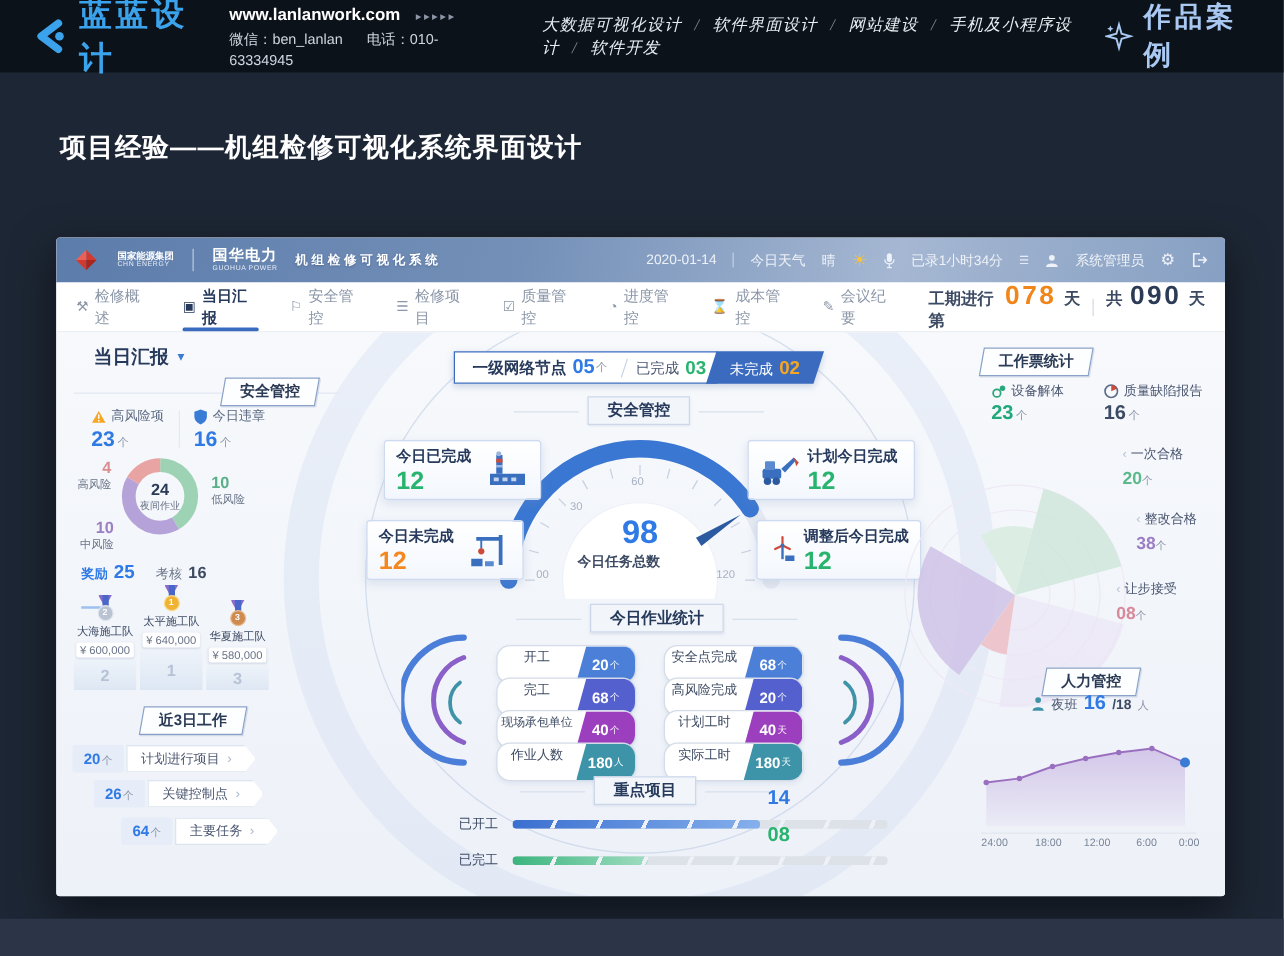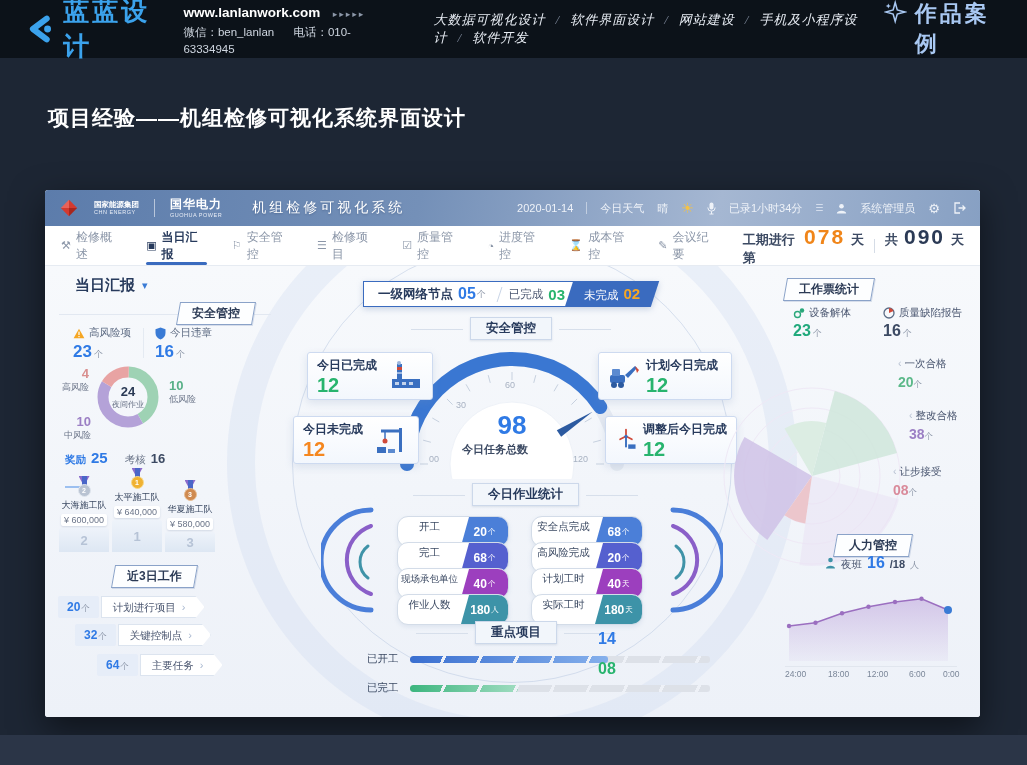--- a/index.html
+++ b/index.html
@@ -12,36 +12,36 @@
 .site-header{position:absolute;top:0;left:0;width:1027px;height:58px;background:#0c1219;display:flex;align-items:center;padding:0 26px;z-index:5}
 .logo-wrap{display:flex;align-items:center;gap:8px}
 .logo-text{font-size:26px;font-weight:bold;color:#3ba2ec;letter-spacing:3px}
 .contact{margin-left:20px;line-height:1.5}
 .site-url{font-size:13.5px;font-weight:bold;color:#ffffff}
 .url-arrows{font-size:9px;color:#8c97a8;margin-left:8px;letter-spacing:2px}
 .contact-line2{font-size:11.5px;color:#cfd6e0}
 .contact-line2 .gap{display:inline-block;width:16px}
 .services{margin-left:60px;font-family:"Liberation Serif","DejaVu Serif",serif;font-style:italic;font-size:13px;color:#e8edf4;letter-spacing:1px}
 .svc-sep{color:#7c8698;margin:0 10px}
-.portfolio{margin-left:auto;display:flex;align-items:flex-start;gap:8px;cursor:pointer}
+.portfolio{margin-left:auto;display:flex;align-items:center;gap:8px;cursor:pointer}
 .portfolio-label{font-size:22px;font-weight:bold;color:#a9c8f2;letter-spacing:3px}
 
 
 .page-title{position:absolute;left:48px;top:104px;font-size:21px;font-weight:bold;color:#ffffff;letter-spacing:1px}
 
 
 .dash{position:absolute;left:45px;top:190px;width:935px;height:527px;background:#fff;border-radius:3px;box-shadow:0 12px 34px rgba(0,0,0,.5);overflow:hidden}
 .dash-header{height:36px;background:linear-gradient(100deg,#5c7cab 0%,#7490b8 40%,#a5b7d2 72%,#87a0c3 100%);display:flex;align-items:center;padding:0 14px;color:#fff}
 .brand{display:flex;align-items:center;gap:15px}
 .brand-col{display:flex;flex-direction:column;line-height:1.15}
 .brand-cn-sm{font-size:7.5px;font-weight:bold}
 .brand-en-sm{font-size:5.5px;color:#e8edf6;letter-spacing:.5px}
 .brand-div{width:1px;height:18px;background:rgba(255,255,255,.55)}
 .brand-cn-lg{font-size:12px;font-weight:bold;letter-spacing:1px}
-.app-title{margin-left:30px;font-size:14px;font-weight:normal;letter-spacing:3px;text-shadow:0 1px 2px rgba(40,60,100,.4)}
+.app-title{margin-left:14px;font-size:10px;font-weight:bold;letter-spacing:3px;text-shadow:0 1px 2px rgba(40,60,100,.4)}
 .hd-right{margin-left:auto;display:flex;align-items:center;gap:13px;font-size:11px;color:#eef2f8}
 .hd-sep{width:1px;height:12px;background:rgba(255,255,255,.45)}
 .sun-icn{color:#f6c244;font-size:14px}
 .gear-icn{font-size:13px;cursor:pointer}
 .list-icn{font-size:9px;color:#e3eaf5}
 
 
 .dash-tabs{height:40px;background:#fff;border-bottom:1px solid #e6ebf2;display:flex;align-items:center;padding:0 16px}
 .tab{display:flex;align-items:center;gap:5px;font-size:12px;color:#8b96a8;margin-right:25px;cursor:pointer;position:relative;height:100%}
 .tab .ticn{font-size:11px}
@@ -121,21 +121,21 @@
 .c-label{display:block;font-size:12px;font-weight:bold;color:#273a5c;white-space:nowrap}
 .c-val{font-size:20px;font-weight:bold;line-height:1.1}
 .c-val.green{color:#28b46e}
 .c-val.orange{color:#f5871f}
 .pill{display:flex;width:112px;height:31px;border:1px solid #d3dce8;border-radius:11px;background:#fff;overflow:hidden;box-shadow:0 2px 4px rgba(120,145,185,.15)}
 .pill-label{flex:1;text-align:center;font-size:10.5px;color:#3c4a63;line-height:19px;white-space:nowrap}
 .pill-val{width:47px;display:flex;align-items:center;justify-content:center;color:#fff;clip-path:polygon(8px 0,100% 0,100% 100%,0 100%)}
 .pill-val b{font-size:12px}
 .pill-val i{font-size:7.5px;margin-left:1px}
 .key-lab{position:absolute;font-size:10.5px;color:#3c4a63}
-.key-num{position:absolute;width:50px;text-align:left;font-size:16px;font-weight:bold}
+.key-num{position:absolute;width:50px;text-align:center;font-size:16px;font-weight:bold}
 .key-bar{position:absolute;width:300px;height:7px;border-radius:3px;background:#dde1e8;overflow:hidden}
 .key-fill{height:100%;border-radius:3px}
 .key-bar::after{content:"";position:absolute;inset:0;background:repeating-linear-gradient(115deg,transparent 0 30px,#eef1f7 30px 33px)}
 .kf-blue{background:linear-gradient(90deg,#3a6fd0,#85b0ec)}
 .kf-green{background:linear-gradient(90deg,#3cb57e,#9fdcc0)}
 
 
 .rstat-label{font-size:10.5px;color:#4a5670;display:flex;align-items:center;gap:4px;white-space:nowrap}
 .rstat-val{font-size:16px;font-weight:bold;margin-top:2px}
 .rstat-val i{font-size:9px;font-weight:normal;color:#8a94a6;margin-left:2px}
@@ -377,21 +377,21 @@
         </div>
       </div>
     </div>
 
     <div class="tag" style="left:68px;top:299px"><span>近3日工作</span></div>
     <div class="lrow abs" style="left:13px;top:330px">
       <span class="lnum"><b>20</b><i>个</i></span>
       <span class="llab"><span>计划进行项目</span><em class="larr">›</em></span>
     </div>
     <div class="lrow abs" style="left:30px;top:358px">
-      <span class="lnum"><b>32</b><i>个</i></span>
+      <span class="lnum"><b>26</b><i>个</i></span>
       <span class="llab"><span>关键控制点</span><em class="larr">›</em></span>
     </div>
     <div class="lrow abs" style="left:52px;top:388px">
       <span class="lnum"><b>64</b><i>个</i></span>
       <span class="llab"><span>主要任务</span><em class="larr">›</em></span>
     </div>
 
     <div class="banner abs" style="left:318px;top:15px">
       <div class="bw">
         <span class="bw-label">一级网络节点</span>

